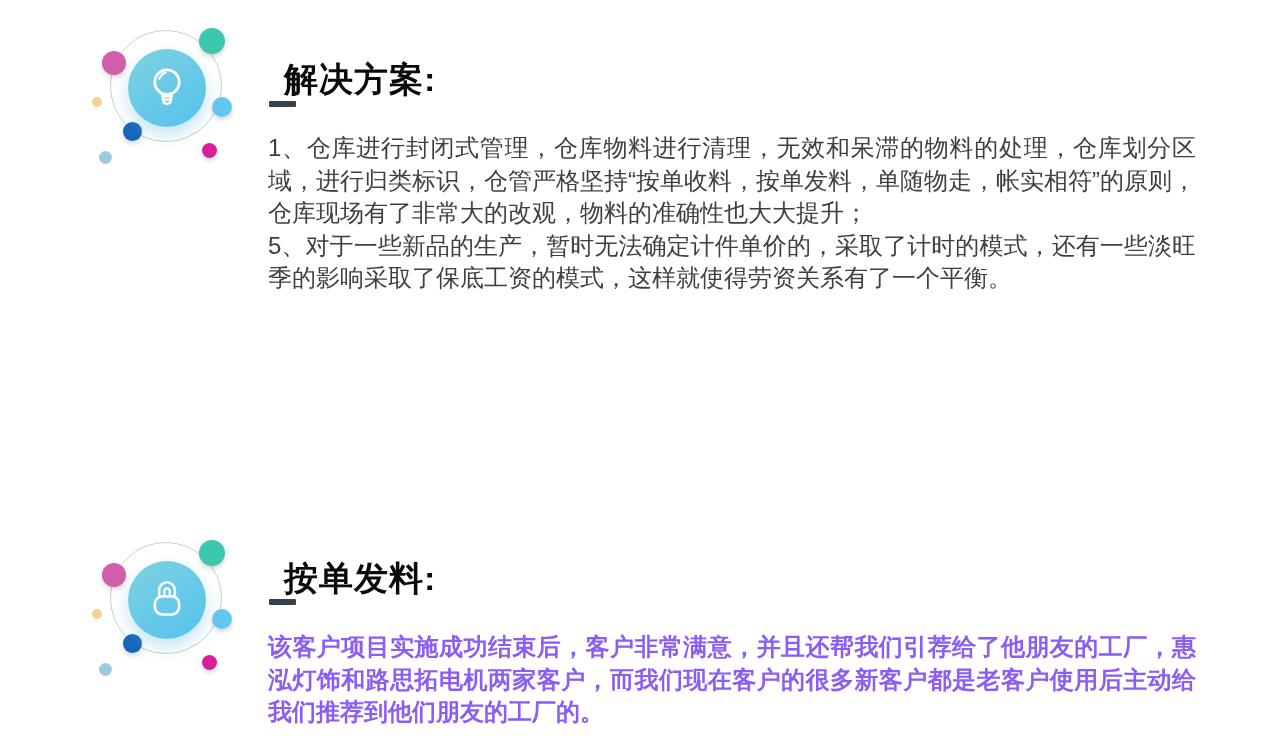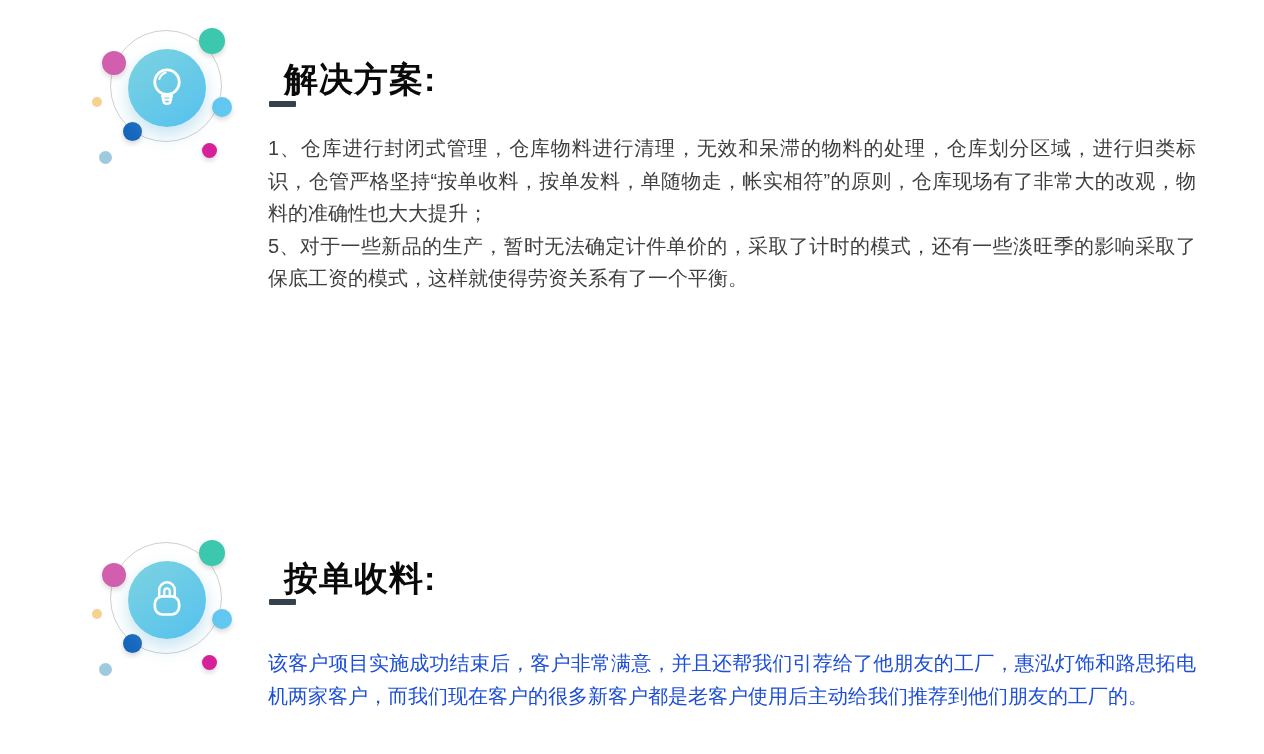--- a/index.html
+++ b/index.html
@@ -43,21 +43,21 @@
     font-size: 34px; line-height: 44px; font-weight: 700;
     color: #0a0a0a; letter-spacing: 1px;
   }
   .dash {
     position: absolute; left: 269px;
     width: 27px; height: 6px; border-radius: 1px;
   }
   .bodytext {
     position: absolute; left: 268px;
     width: 928px;
-    font-size: 20px; line-height: 32.6px;
+    font-size: 24px; line-height: 32.6px;
     color: #3f3f3f;
     text-align: justify;
     text-justify: inter-ideograph;
   }
   .bodytext p { margin: 0; }
 </style>
 </head>
 <body style="background: rgb(255, 255, 255);">
 
 <div class="section">
@@ -104,19 +104,19 @@
     <div class="dot d-paleblue" style="background-color: rgb(159, 201, 221);"></div>
     <div class="badge" style="background: linear-gradient(145deg, rgb(123, 210, 224) 5%, rgb(87, 194, 238) 95%);">
       <svg viewBox="0 0 48 48" fill="none" stroke="#ffffff" stroke-linecap="round" stroke-linejoin="round">
         <rect x="12.8" y="20.6" width="22.4" height="16.8" rx="7" stroke-width="2.5"></rect>
         <path d="M16.8 20.4 L16.8 14.9 A 7.2 7.2 0 0 1 31.2 14.9 L31.2 20.4" stroke-width="2.3"></path>
         <path d="M21.5 20.4 L21.5 15.2 A 2.6 2.6 0 0 1 26.5 15.2 L26.5 20.4" stroke-width="2.1"></path>
       </svg>
     </div>
   </div>
 
-  <h2 class="heading" style="top: 540px; color: rgb(10, 10, 10);">按单收料:</h2>
+  <h2 class="heading" style="top: 540px; color: rgb(10, 10, 10);">按单发料:</h2>
   <div class="dash" style="top: 599px; background-color: rgb(54, 65, 78);"></div>
 
-  <div class="bodytext" style="top: 647px; color: #1d4ed8;">
+  <div class="bodytext" style="top: 631px; color: #8b5cf6; font-weight: bold;">
     <p>该客户项目实施成功结束后，客户非常满意，并且还帮我们引荐给了他朋友的工厂，惠泓灯饰和路思拓电机两家客户，而我们现在客户的很多新客户都是老客户使用后主动给我们推荐到他们朋友的工厂的。</p>
   </div>
 </div>
 
 </body></html>

